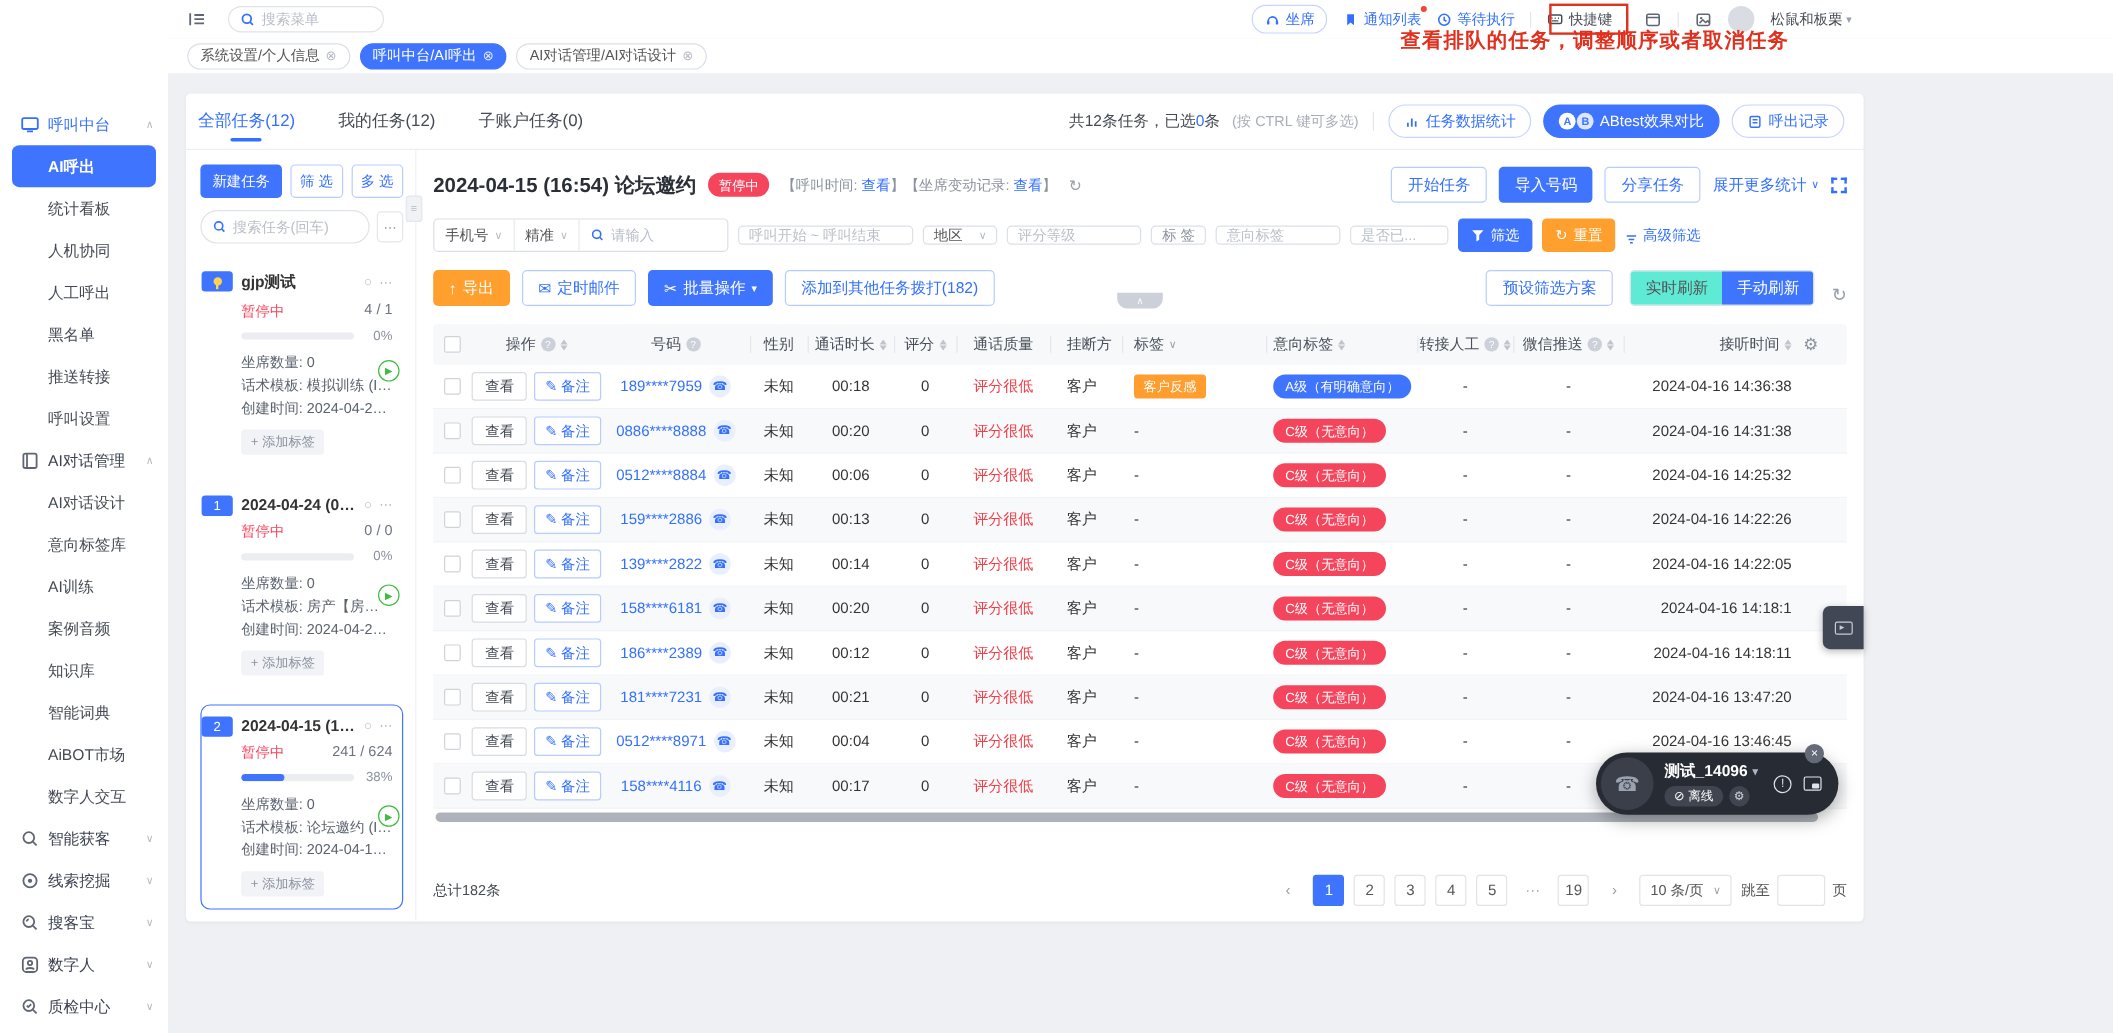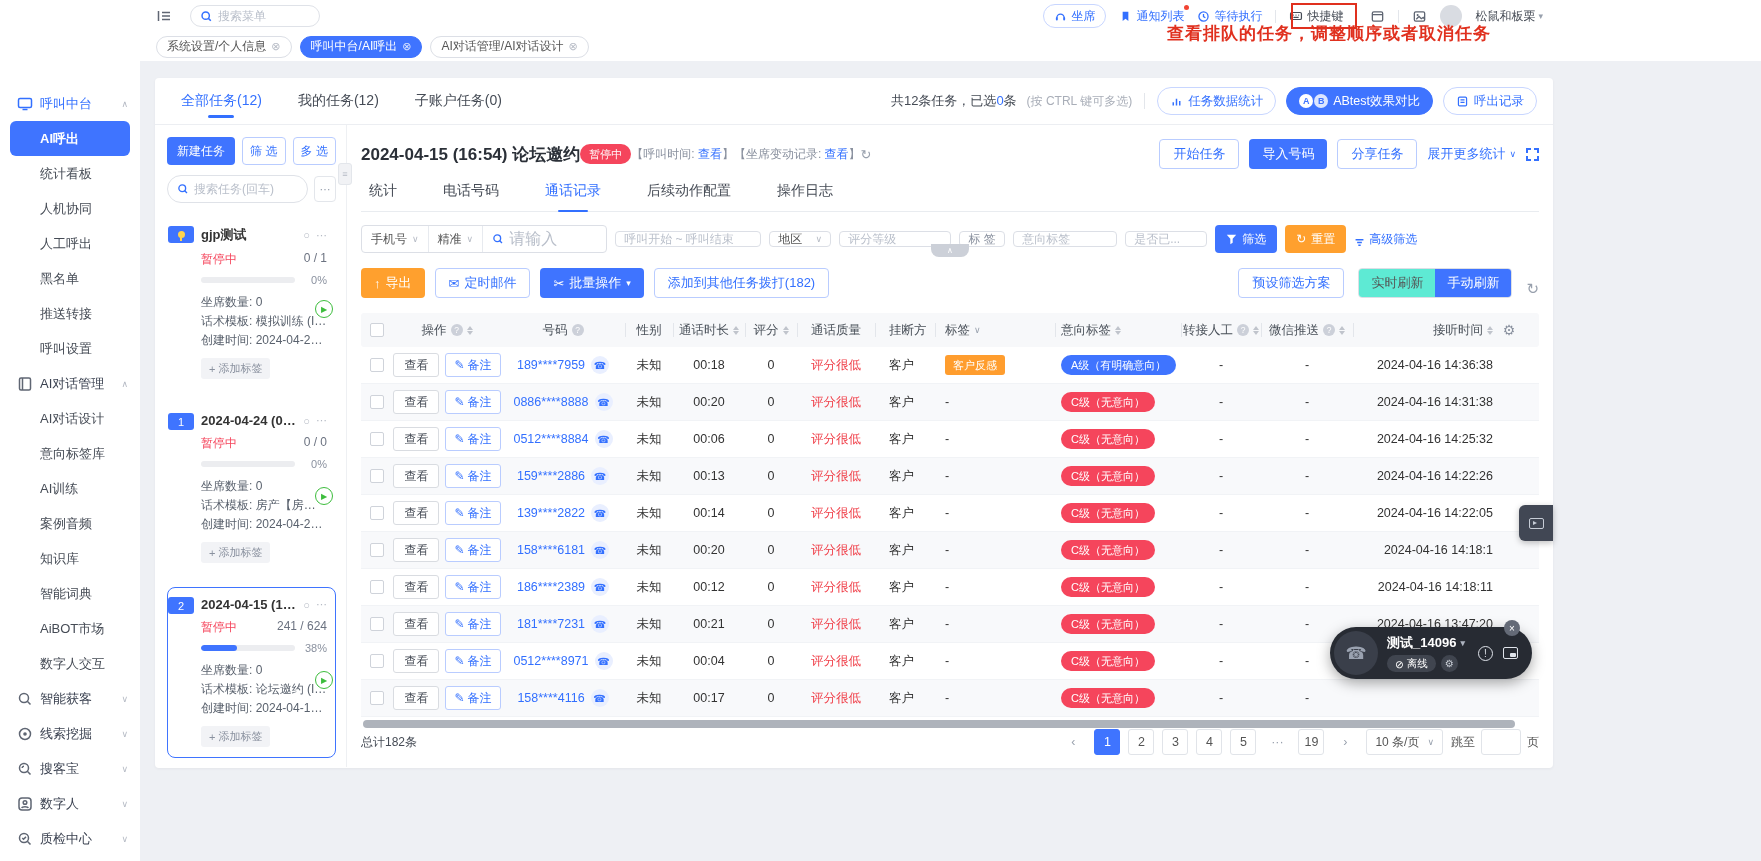--- a/index.html
+++ b/index.html
@@ -37,21 +37,21 @@
   .ptab{display:flex;align-items:center;gap:5px;height:22px;padding:0 10px;border:1px solid #dcdfe6;border-radius:12px;font-size:12px;color:#555;background:#fff;cursor:pointer}
   .ptab .x{color:#b5bac4;font-size:11px}
   .ptab.active{background:#3f74ff;border-color:#3f74ff;color:#fff}
   .ptab.active .x{color:#dce6ff}
 
   .annotation{position:absolute;top:22px;right:270px;font-size:17px;font-weight:bold;color:#e0301e;z-index:10;letter-spacing:1px}
   .redbox{position:absolute;left:1291px;top:3px;width:66px;height:26px;border:2px solid #e0301e;z-index:10;pointer-events:none}
 
   
   .card{position:absolute;left:155px;top:78px;width:1398px;height:690px;background:#fff;border-radius:4px;box-shadow:0 1px 3px rgba(30,40,60,.05);z-index:1}
-  .card-tabs{height:47px;border-bottom:1px solid #eceef2;display:flex;align-items:center;padding:0 16px 0 26px}
+  .card-tabs{height:47px;border-bottom:1px solid #eceef2;display:flex;align-items:center;padding:0 16px 0 10px}
   .ttab{position:relative;font-size:14px;color:#454b55;margin-right:36px;cursor:pointer;height:47px;display:flex;align-items:center}
   .ttab.active{color:#3370ff}
   .ttab.active::after{content:"";position:absolute;bottom:7px;left:50%;transform:translateX(-50%);width:26px;height:3px;border-radius:2px;background:#3370ff}
   .ct-right{margin-left:auto;display:flex;align-items:center;gap:10px}
   .summary{font-size:13px;color:#454b55}
   .summary b{color:#3370ff;font-weight:normal}
   .hint{font-size:12px;color:#a9aeb8}
   .ct-div{width:1px;height:16px;background:#e3e6eb;margin:0 2px}
   .pillbtn{display:flex;align-items:center;gap:5px;height:28px;padding:0 12px;border-radius:14px;border:1px solid #c8d6ff;color:#3370ff;font-size:12.5px;background:#fff;cursor:pointer}
   .pillbtn.solid{background:#3f74ff;border-color:#3f74ff;color:#fff}
@@ -85,21 +85,21 @@
   .pfill{height:100%;border-radius:3px;background:#3f74ff}
   .tc-pct{font-size:11px;color:#8a919f;width:26px;text-align:right}
   .tc-fields{margin-top:7px;font-size:12px;color:#5a626e;line-height:19px}
   .tc-fields div{white-space:nowrap;overflow:hidden;text-overflow:ellipsis;max-width:132px}
   .play{position:absolute;right:2px;top:83px;width:18px;height:18px;border:1.5px solid #3dbd3d;border-radius:50%;color:#3dbd3d;font-size:8px;display:flex;align-items:center;justify-content:center;background:#fff;cursor:pointer}
   .addtag{margin-top:8px;display:inline-flex;align-items:center;gap:3px;padding:3px 8px;background:#f2f3f6;border-radius:3px;font-size:11px;color:#8a919f;cursor:pointer}
 
   
   .main{flex:1;position:relative;padding:0 14px}
   .grip{position:absolute;left:-9px;top:38px;width:14px;height:22px;background:#f1f2f5;border:1px solid #e3e6eb;border-radius:3px;color:#b5bac4;font-size:9px;display:flex;align-items:center;justify-content:center;cursor:pointer;z-index:2}
-  .m-head{margin-top:14px;display:flex;align-items:center;}
+  .m-head{margin-top:14px;display:flex;align-items:center;gap:10px}
   .m-title{font-size:17px;font-weight:bold;color:#2b3038}
   .m-status{height:20px;padding:0 9px;border-radius:10px;background:#f5455c;color:#fff;font-size:11px;display:flex;align-items:center}
   .m-meta{font-size:12px;color:#8a919f}
   .m-meta a{color:#3370ff;text-decoration:none;cursor:pointer}
   .m-refresh{color:#98a0ad;font-size:13px;cursor:pointer}
   .m-actions{margin-left:auto;display:flex;align-items:center;gap:10px}
   .btn{height:30px;padding:0 13px;border-radius:4px;font-size:13px;cursor:pointer;display:inline-flex;align-items:center;gap:5px;border:1px solid transparent}
   .btn.outline{background:#fff;border-color:#b9ccff;color:#3370ff}
   .btn.primary{background:#3f74ff;border:none;color:#fff}
   .btn.orange{background:#ffa02e;border:none;color:#fff}
@@ -114,21 +114,21 @@
   .m-tabs{margin-top:13px;border-bottom:1px solid #e9ecf0;display:flex;gap:46px;padding:0 8px}
   .mtab{position:relative;font-size:14px;color:#454b55;padding-bottom:11px;cursor:pointer}
   .mtab.active{color:#3370ff}
   .mtab.active::after{content:"";position:absolute;left:50%;transform:translateX(-50%);bottom:-1px;width:30px;height:2.5px;background:#3370ff;border-radius:2px}
 
   .f-row{margin-top:13px;display:flex;align-items:center;gap:8px}
   .fgroup{display:flex;border:1px solid #dcdfe6;border-radius:4px;height:28px;overflow:hidden;background:#fff}
   .fseg{display:flex;align-items:center;gap:5px;padding:0 9px;font-size:12px;color:#555;border-right:1px solid #e7eaef;cursor:pointer}
   .fseg .caret{font-size:9px;color:#b5bac4}
   .fseg.last{border-right:none}
-  .fseg input{border:none;width:88px;font-size:16px}
+  .fseg input{border:none;width:88px;font-size:12px}
   .fbox{height:16px;border:1px solid #dcdfe6;border-radius:4px;background:#fff;display:flex;align-items:center;justify-content:space-between;padding:0 8px;font-size:12px;color:#b9bfca;cursor:pointer}
   .fbox .caret{font-size:9px;color:#b5bac4;margin-left:4px}
   .sbtn{height:28px;padding:0 11px;border:none;border-radius:4px;color:#fff;font-size:12px;display:inline-flex;align-items:center;gap:5px;cursor:pointer}
   .sbtn.blue{background:#3f74ff}
   .sbtn.orange{background:#ffa02e}
   .adv{color:#3370ff;font-size:12px;display:inline-flex;align-items:flex-end;gap:4px;cursor:pointer}
 
   .fold-tab{position:absolute;left:50%;transform:translateX(-50%);top:119px;width:38px;height:13px;background:#ccd0d8;border-radius:0 0 8px 8px;color:#fff;font-size:8px;display:flex;align-items:center;justify-content:center;cursor:pointer;z-index:2}
 
   .t-row{margin-top:15px;display:flex;align-items:center;gap:10px}
@@ -436,21 +436,21 @@
         <span class="tbadge">
             <i class="pin"></i>
           </span>
         <div class="tc-head">
           <span class="tc-title">gjp测试</span>
           <span class="tc-ico">○</span>
           <span class="tc-ico">⋯</span>
         </div>
         <div class="tc-status">
             <span class="st-red">暂停中</span>
-            <span class="tc-count">0 / 1</span>
+            <span class="tc-count">4 / 1</span>
           </div>
         <div class="tc-prog">
             <div class="pbar">
               <div class="pfill" style="width: 0%;"></div>
             </div>
             <span class="tc-pct">0%</span>
           </div>
         <div class="tc-fields">
           <div>坐席数量: 0</div>
           <div>话术模板: 模拟训练 (ID:18790)</div>
@@ -543,27 +543,20 @@
             </span>
           <span class="fs">
               <i></i>
               <i></i>
               <i></i>
               <i></i>
             </span>
         </div>
       </div>
 
-      <div class="m-tabs">
-        <span class="mtab">统计</span>
-        <span class="mtab">电话号码</span>
-        <span class="mtab active">通话记录</span>
-        <span class="mtab">后续动作配置</span>
-        <span class="mtab">操作日志</span>
-      </div>
 
       <div class="f-row">
         <div class="fgroup">
           <span class="fseg">
               <span>手机号</span>
               <span class="caret">∨</span>
             </span>
           <span class="fseg">
               <span>精准</span>
               <span class="caret">∨</span>

